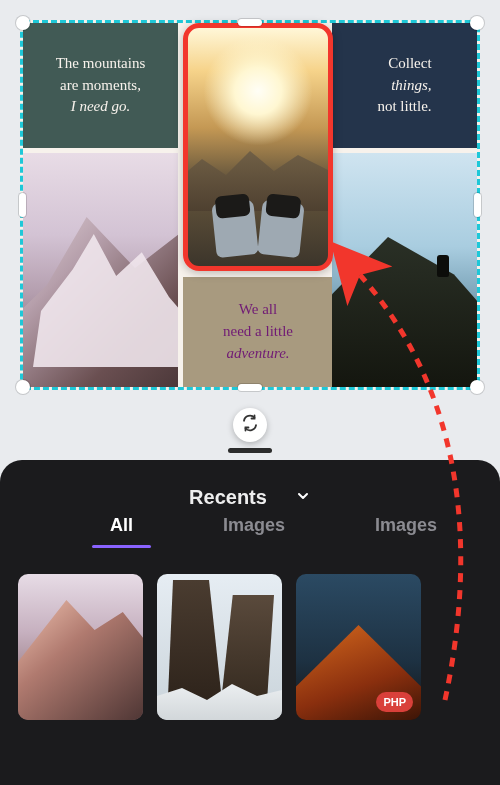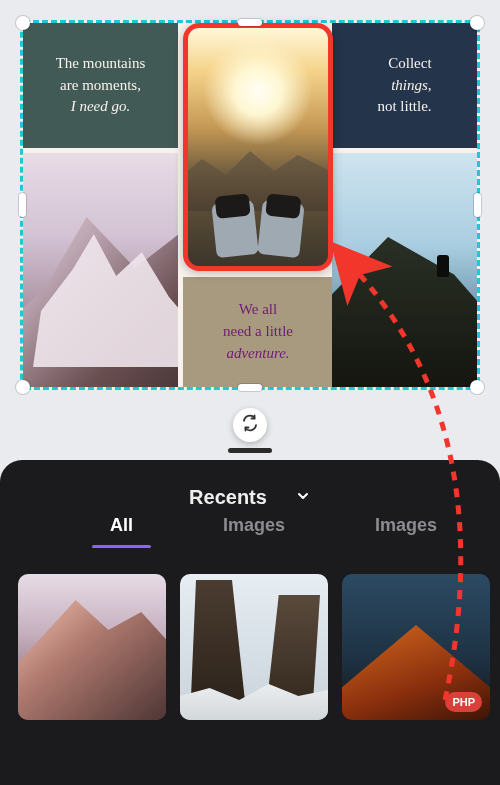--- a/index.html
+++ b/index.html
@@ -151,21 +151,21 @@
     position: relative; font-weight: 600;
   }
   .tab.active { color: #fff; margin-left: 47px; }
   .tab.active::after {
     content: ""; position: absolute; left: -14px; right: -14px; bottom: 0;
     height: 3px; background: #8a63ff; border-radius: 2px;
   }
 
   .thumbs { display: flex; gap: 14px; margin-top: 18px; }
   .thumb {
-    width: 148px; height: 146px; border-radius: 10px; overflow: hidden;
+    width: 125px; height: 146px; border-radius: 10px; overflow: hidden;
     position: relative; flex: 0 0 auto; cursor: grab;
   }
   .thumb1 { background: linear-gradient(180deg,#e7dce6,#c6b0bf 40%,#7a5a5d 100%); }
   .thumb1 .pk {
     position: absolute; bottom: 0; left: -8px; right: -8px; height: 120px;
     background: linear-gradient(140deg,#f4c7b4,#b07a6f 40%,#4a3332 100%);
     clip-path: polygon(0 100%,0 60%,20% 30%,40% 0%,60% 25%,80% 10%,100% 40%,100% 100%);
   }
   .thumb2 { background: linear-gradient(180deg,#e6edf3,#c9d3da); }
   .thumb2 .rock {

